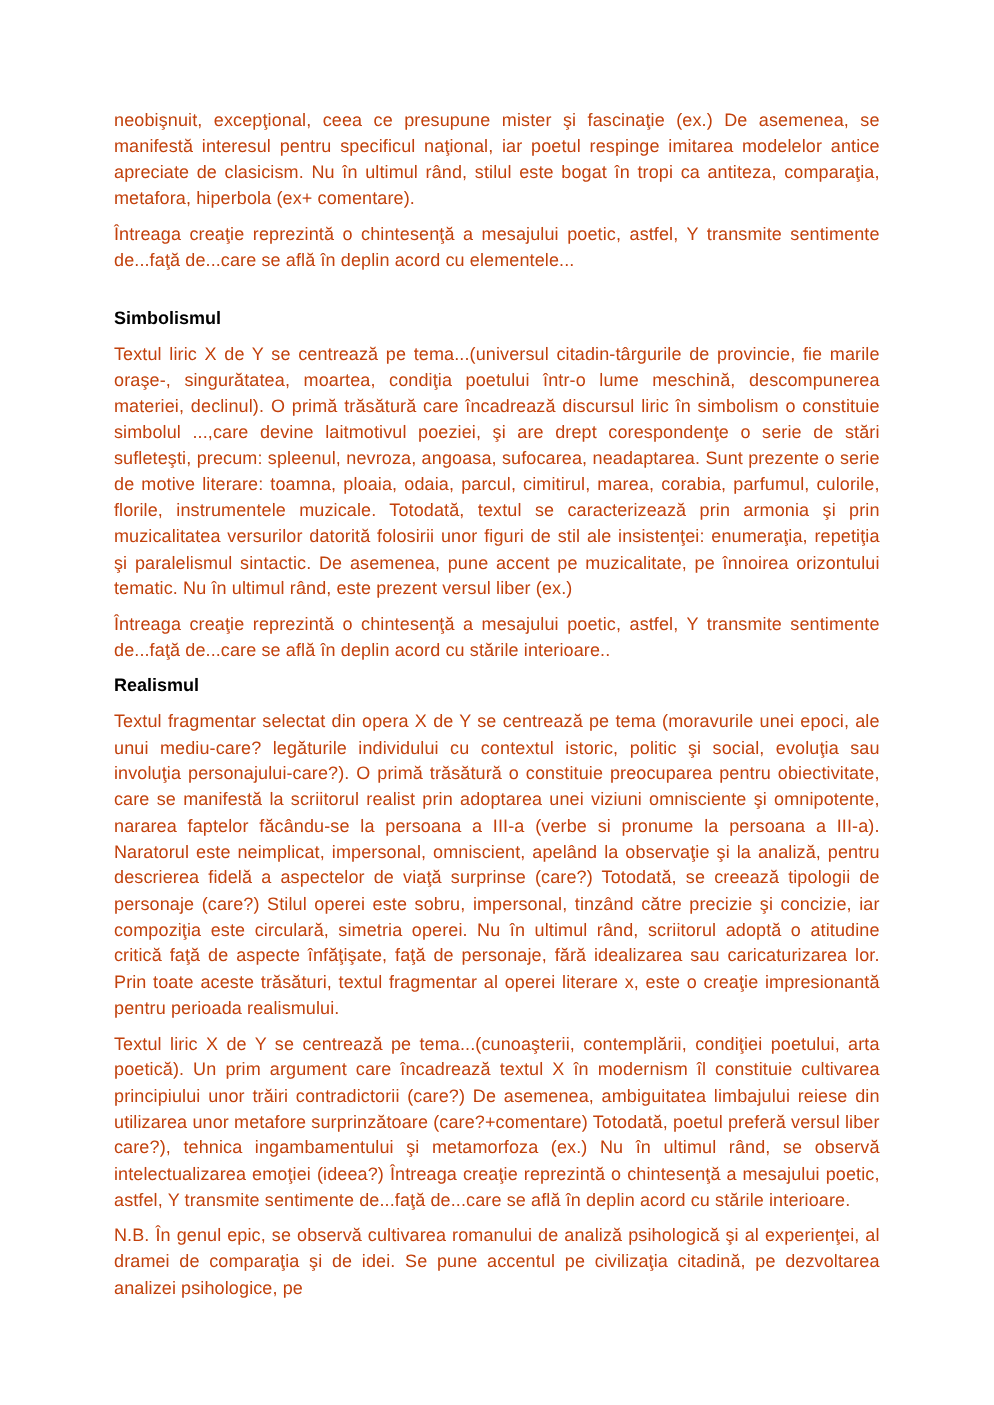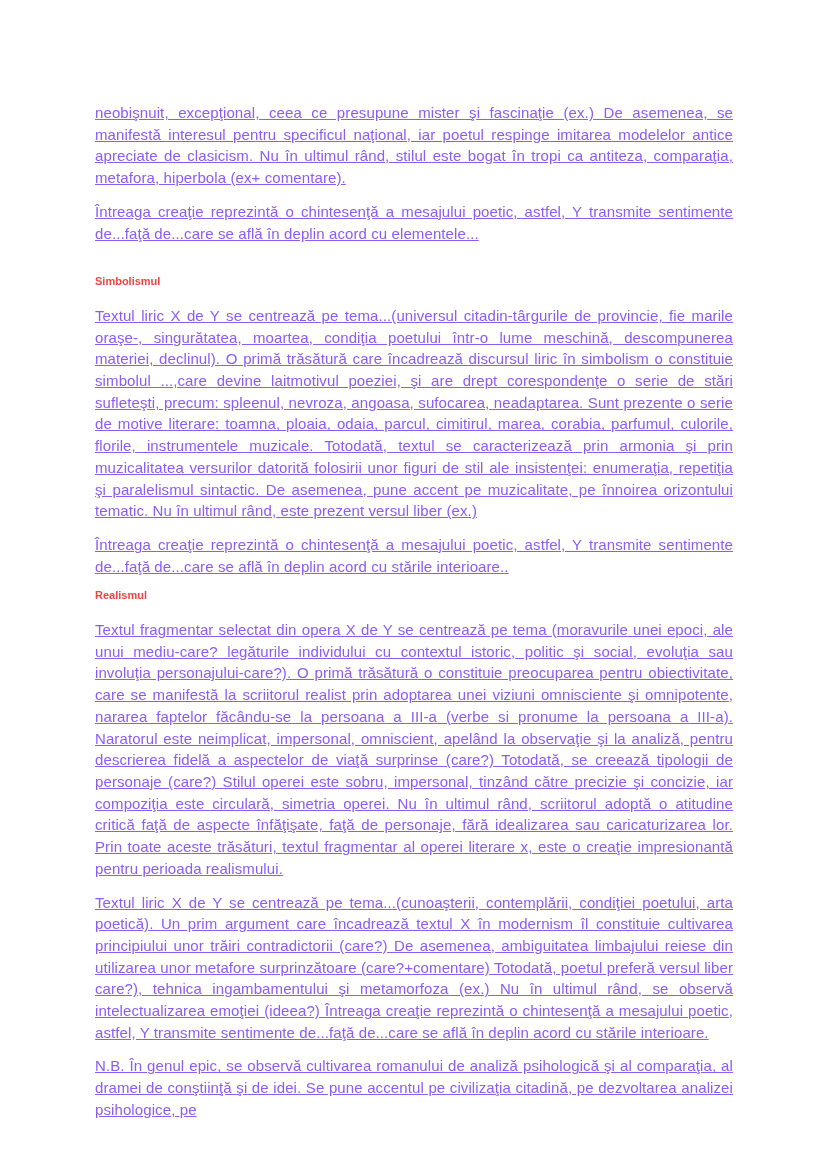--- a/index.html
+++ b/index.html
@@ -16,34 +16,33 @@
     overflow: hidden;
   }
   .page {
     box-sizing: border-box;
     width: 828px;
     height: 1171px;
     padding: 90px 95px 40px 95px;
     background: #ffffff;
   }
   .para {
-    margin: 12px 0 8px 0;
+    margin: 0 0 8px 0;
     font-size: 15px;
     line-height: 21.7px;
     text-align: justify;
     letter-spacing: 0.1px;
-    color: #8b5cf6;
-    text-decoration: underline;
+    color: #c2410c;
   }
   .heading {
     margin: 0 0 8px 0;
-    font-size: 11px;
+    font-size: 15px;
     line-height: 21.7px;
     font-weight: bold;
-    color: #ef4444;
+    color: #000000;
     text-align: left;
   }
   .gap-above {
     margin-top: 27px;
   }
 </style>
 </head>
 <body>
 
 <div class="page">
@@ -58,15 +57,15 @@
 
   <p class="para">Întreaga creaţie reprezintă o chintesenţă a mesajului poetic, astfel, Y transmite sentimente de...faţă de...care se află în deplin acord cu stările interioare..</p>
 
   <h2 class="heading">Realismul</h2>
 
   <p class="para">Textul fragmentar selectat din opera X de Y se centrează pe tema (moravurile unei epoci, ale unui mediu-care? legăturile individului cu contextul istoric, politic şi social, evoluţia sau involuţia personajului-care?). O primă trăsătură o constituie preocuparea pentru obiectivitate, care se manifestă la scriitorul realist prin adoptarea unei viziuni omnisciente şi omnipotente, nararea faptelor făcându-se la persoana a III-a (verbe si pronume la persoana a III-a). Naratorul este neimplicat, impersonal, omniscient, apelând la observaţie şi la analiză, pentru descrierea fidelă a aspectelor de viaţă surprinse (care?) Totodată, se creează tipologii de personaje (care?) Stilul operei este sobru, impersonal, tinzând către precizie şi concizie, iar compoziţia este circulară, simetria operei. Nu în ultimul rând, scriitorul adoptă o atitudine critică faţă de aspecte înfăţişate, faţă de personaje, fără idealizarea sau caricaturizarea lor. Prin toate aceste trăsături, textul fragmentar al operei literare x, este o creaţie impresionantă pentru perioada realismului.</p>
 
 
   <p class="para">Textul liric X de Y se centrează pe tema...(cunoaşterii, contemplării, condiţiei poetului, arta poetică). Un prim argument care încadrează textul X în modernism îl constituie cultivarea principiului unor trăiri contradictorii (care?) De asemenea, ambiguitatea limbajului reiese din utilizarea unor metafore surprinzătoare (care?+comentare) Totodată, poetul preferă versul liber care?), tehnica ingambamentului şi metamorfoza (ex.) Nu în ultimul rând, se observă intelectualizarea emoţiei (ideea?) Întreaga creaţie reprezintă o chintesenţă a mesajului poetic, astfel, Y transmite sentimente de...faţă de...care se află în deplin acord cu stările interioare.</p>
 
-  <p class="para">N.B. În genul epic, se observă cultivarea romanului de analiză psihologică şi al comparaţia, al dramei de conştiinţă şi de idei. Se pune accentul pe civilizaţia citadină, pe dezvoltarea analizei psihologice, pe</p>
+  <p class="para">N.B. În genul epic, se observă cultivarea romanului de analiză psihologică şi al experienţei, al dramei de comparaţia şi de idei. Se pune accentul pe civilizaţia citadină, pe dezvoltarea analizei psihologice, pe</p>
 
 </div>
 
 </body></html>

